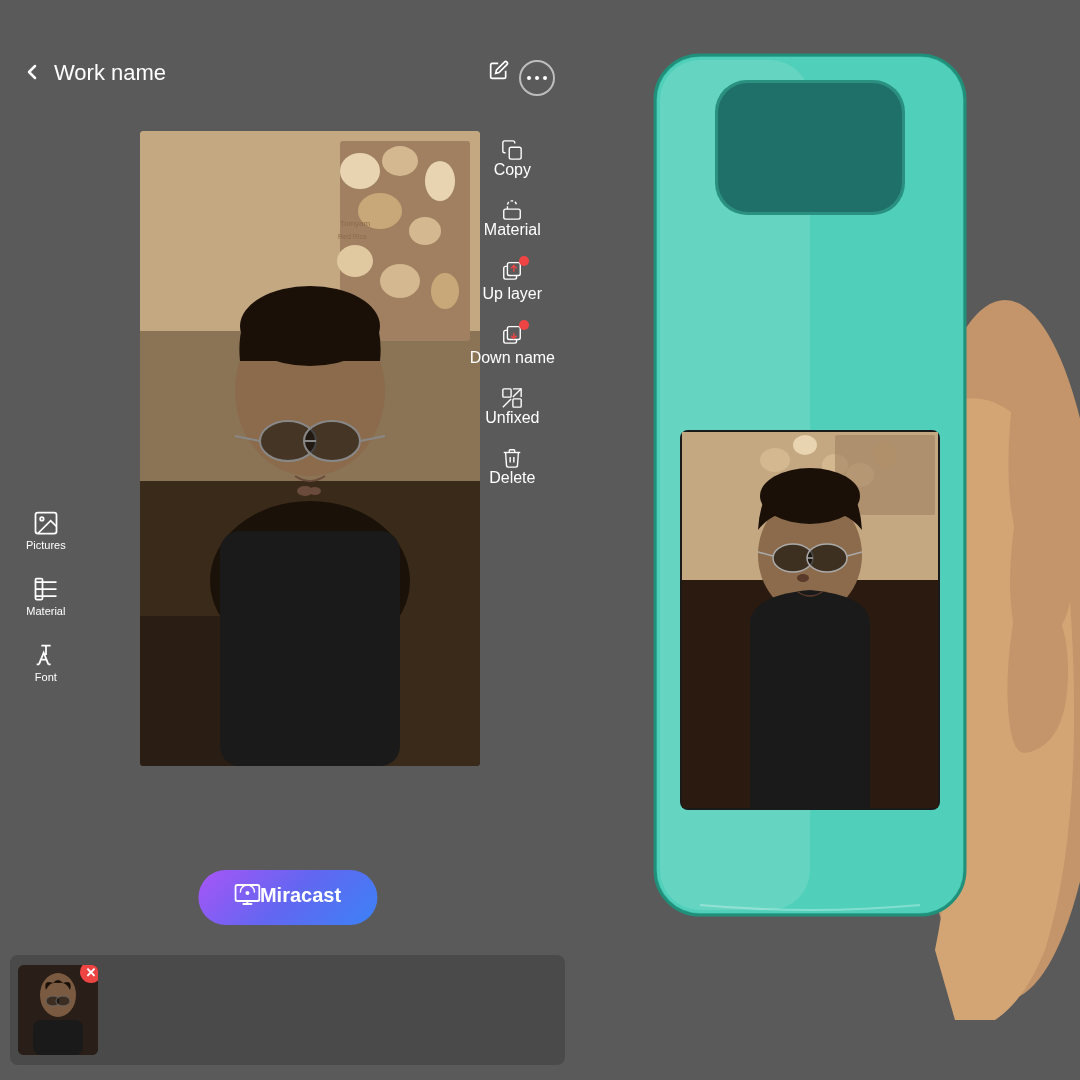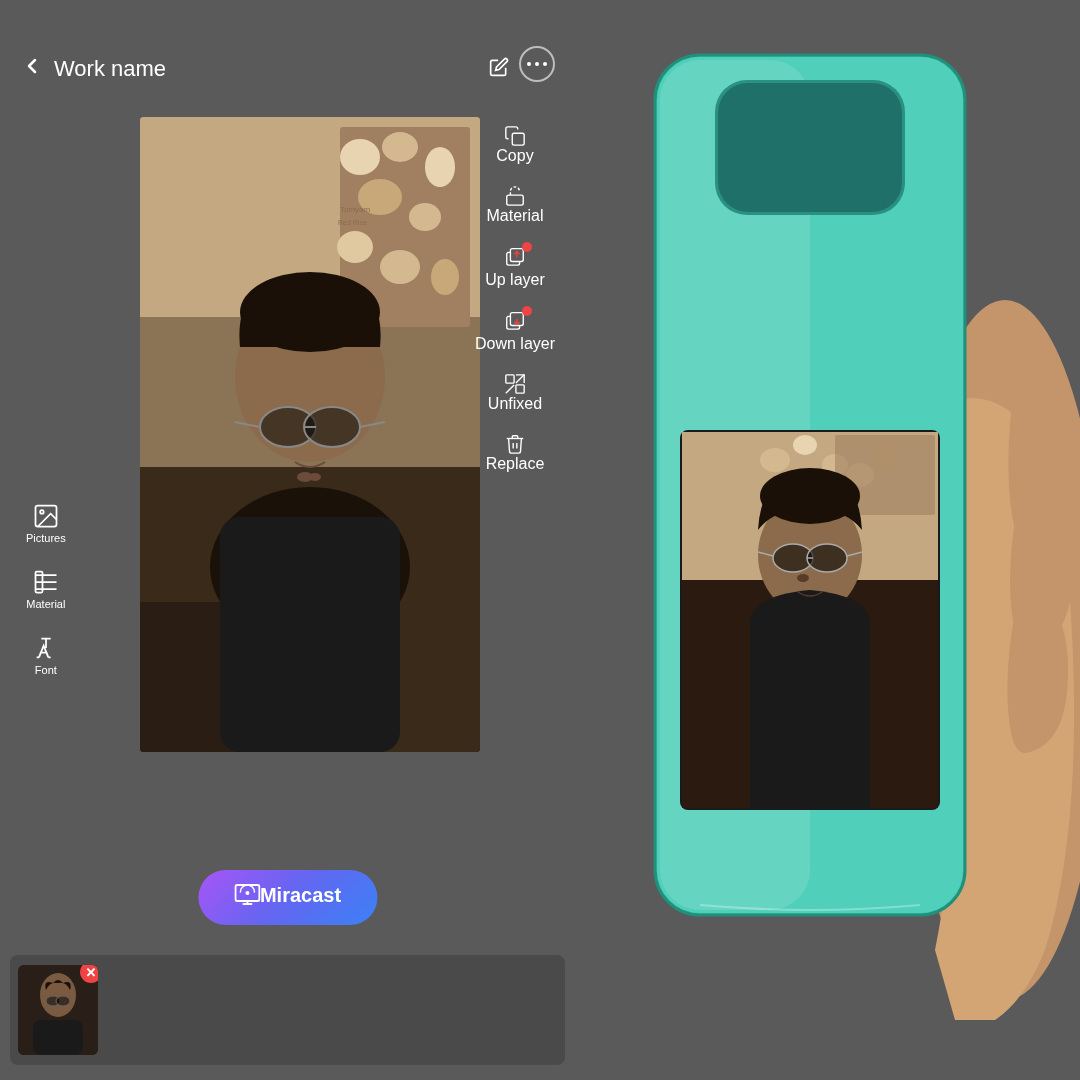--- a/index.html
+++ b/index.html
@@ -17,22 +17,22 @@
       width: 575px;
       height: 1080px;
       background: #5a5a5a;
       position: relative;
       display: flex;
       flex-direction: column;
     }
 
     .header {
       display: flex;
-      align-items: flex-end;
-      padding: 46px 20px 15px 20px;
+      align-items: flex-start;
+      padding: 60px 20px 15px 20px;
       background: #5a5a5a;
       gap: 10px;
     }
 
     .back-btn {
       color: white;
       font-size: 26px;
       cursor: pointer;
       line-height: 1;
     }
@@ -402,41 +402,41 @@
 
       <div class="context-tool">
         <div class="layer-icon-wrap">
           <svg class="small-svg" viewBox="0 0 24 24" fill="none" stroke="white" stroke-width="1.5">
             <rect x="3" y="8" width="14" height="14" rx="2"></rect>
             <rect x="7" y="4" width="14" height="14" rx="2" fill="#5a5a5a" stroke="white"></rect>
             <path d="M11 14l3 3 3-3M14 11v6" stroke="#ef4444" stroke-width="1.5"></path>
           </svg>
           <div class="red-badge"></div>
         </div>
-        <span>Down layer</span>
+        <span>Down name</span>
       </div>
 
       <div class="context-tool">
         <svg class="small-svg" viewBox="0 0 24 24" fill="none" stroke="white" stroke-width="1.5">
           <rect x="2" y="2" width="9" height="9" rx="1"></rect>
           <rect x="13" y="13" width="9" height="9" rx="1"></rect>
           <path d="M13 2h9v9"></path>
           <path d="M22 2L13 11M2 22l9-9"></path>
         </svg>
         <span>Unfixed</span>
       </div>
 
       <div class="context-tool">
         <svg class="small-svg" viewBox="0 0 24 24" fill="none" stroke="white" stroke-width="1.5">
           <polyline points="3 6 5 6 21 6"></polyline>
           <path d="M19 6l-1 14a2 2 0 01-2 2H8a2 2 0 01-2-2L5 6"></path>
           <path d="M10 11v6M14 11v6"></path>
           <path d="M9 6V4a1 1 0 011-1h4a1 1 0 011 1v2"></path>
         </svg>
-        <span>Replace</span>
+        <span>Delete</span>
       </div>
     </div>
 
     <button class="miracast-btn">
       <span class="miracast-icon">
         <svg width="26" height="22" viewBox="0 0 26 22" fill="none">
           <rect x="1" y="1" width="24" height="16" rx="2" stroke="white" stroke-width="2"></rect>
           <path d="M9 20h8M13 17v3" stroke="white" stroke-width="2" stroke-linecap="round"></path>
           <path d="M6 8a5 5 0 0114 0" stroke="white" stroke-width="1.5" stroke-linecap="round"></path>
           <circle cx="13" cy="9" r="2" fill="white"></circle>

